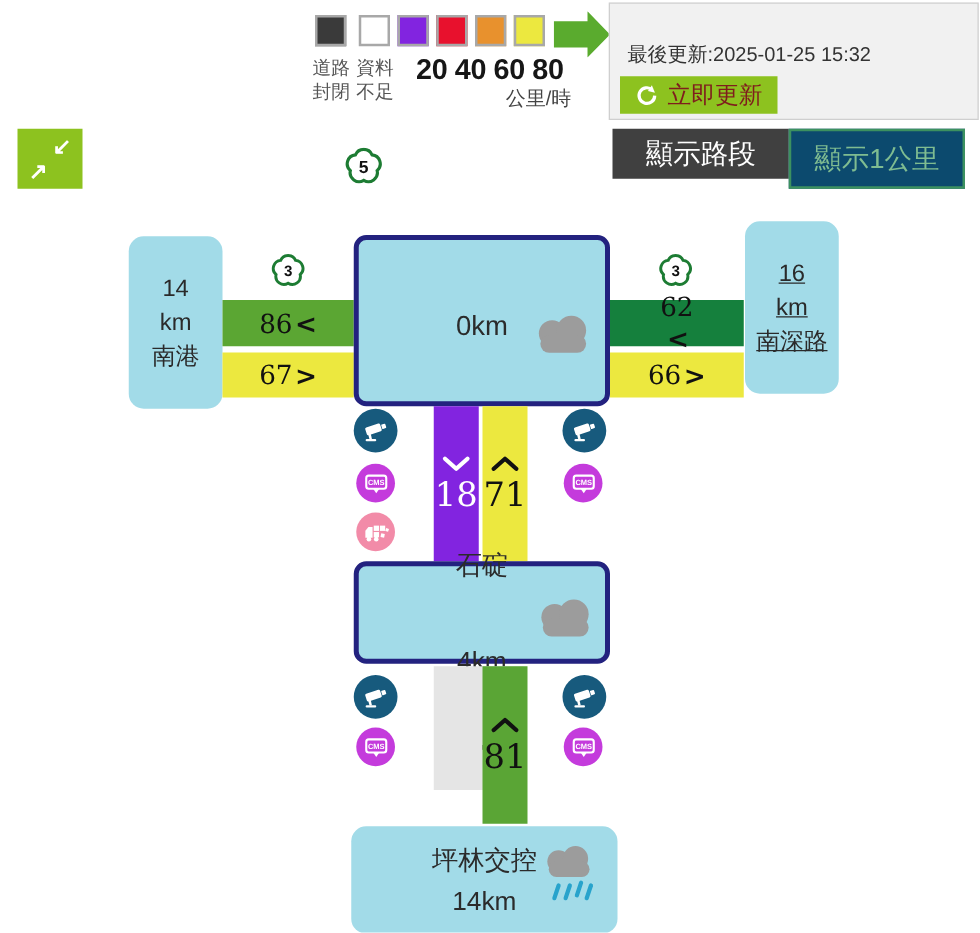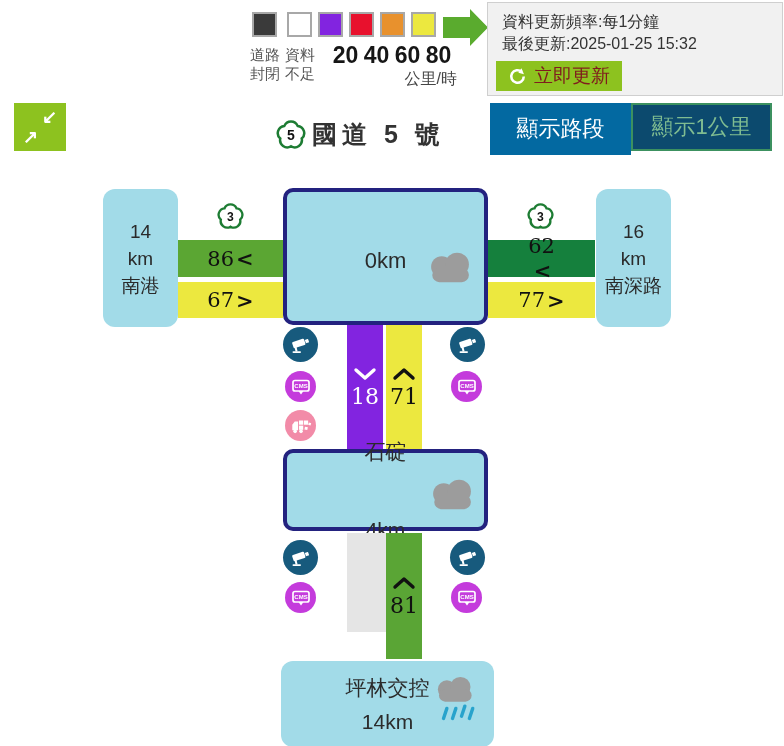--- a/index.html
+++ b/index.html
@@ -13,21 +13,21 @@
   .ticks span{width:31px;text-align:center;font-size:23px;font-weight:bold;color:#161616;}
   .unit{position:absolute;left:385px;top:69px;width:72px;text-align:right;font-size:16px;color:#444;}
   
   .info-panel{position:absolute;left:487px;top:2px;width:296px;height:94px;background:#f1f1f1;
               border:1px solid #cfcfcf;box-sizing:border-box;}
   .info-line{position:absolute;left:14px;font-size:16px;color:#333;white-space:nowrap;}
   .refresh-btn{position:absolute;left:8px;top:58px;height:30px;padding:0 12px;border:none;cursor:pointer;
                background:#8dc21f;color:#7f1d1d;font-size:19px;display:flex;align-items:center;gap:7px;
                font-family:"Liberation Sans",sans-serif;}
   
-  .btn-seg{position:absolute;left:490px;top:103px;width:141px;height:52px;background:#0369a1;color:#fff;
+  .btn-seg{position:absolute;left:490px;top:103px;width:141px;height:40px;background:#404040;color:#fff;
            border:none;font-size:22px;cursor:pointer;font-family:"Liberation Sans",sans-serif;}
   .btn-km{position:absolute;left:631px;top:103px;width:141px;height:48px;background:#0c4a6e;color:#7fbc91;
           border:2px solid #3c9160;box-sizing:border-box;font-size:22px;cursor:pointer;
           font-family:"Liberation Sans",sans-serif;}
   .btn-collapse{position:absolute;left:14px;top:103px;width:52px;height:48px;background:#8dc21f;border:none;
                 cursor:pointer;color:#fff;}
   .btn-collapse span{position:absolute;font-size:18px;font-weight:bold;line-height:1;}
   
   .route-title{position:absolute;left:276px;top:118px;display:flex;align-items:center;gap:6px;}
   .route-title .t{font-size:25px;font-weight:600;letter-spacing:5px;color:#333;white-space:nowrap;}
@@ -39,21 +39,21 @@
             box-sizing:border-box;display:flex;flex-direction:column;align-items:center;justify-content:center;
             color:#2b2b2b;}
   .junction .nm{font-size:22px;}
   .junction .km{font-size:22px;margin-top:9px;}
   .plain-node{position:absolute;background:#a2dbe8;border-radius:12px;display:flex;flex-direction:column;
               align-items:center;justify-content:center;color:#2b2b2b;}
   .hbar{position:absolute;display:flex;align-items:center;justify-content:center;
         font-family:"DejaVu Serif",serif;font-size:21px;color:#111;}
   .hbar .dir{font-weight:bold;margin-left:2px;}
   .vbar{position:absolute;width:36px;display:flex;flex-direction:column;align-items:center;justify-content:center;gap:5px;}
-  .vbar .vnum{font-family:"DejaVu Serif",serif;font-size:22px;line-height:1;}
+  .vbar .vnum{font-family:"DejaVu Serif",serif;font-size:27px;line-height:1;}
   .cicon{position:absolute;border-radius:50%;display:flex;align-items:center;justify-content:center;cursor:pointer;}
   .cctv{width:35px;height:35px;background:#175a7d;}
   .cms{width:31px;height:31px;background:#c43bdc;}
   .truck{width:31px;height:31px;background:#f28ba8;}
   .cloud-wrap{position:absolute;}
 </style>
 </head>
 <body>
 
 <div>
@@ -77,21 +77,20 @@
   <div class="ticks">
     <span>20</span>
       <span>40</span>
     <span>60</span>
       <span>80</span>
   </div>
   <div class="unit">公里/時</div>
 </div>
 
 <div class="info-panel">
-  <div class="info-line" style="top:9px;">資料更新頻率:每1分鐘</div>
   <div class="info-line" style="top:31px;">最後更新:2025-01-25 15:32</div>
   <button class="refresh-btn">
     <svg width="19" height="19" viewBox="0 0 20 20">
       <path d="M16.6 10 a6.6 6.6 0 1 1 -2.1-4.85" fill="none" stroke="#fff" stroke-width="2.7"></path>
       <polygon points="14.2,1.2 16.8,7.6 10.9,6.0" fill="#fff"></polygon>
     </svg>
     <span>立即更新</span>
   </button>
 </div>
 
@@ -101,21 +100,20 @@
 <button class="btn-collapse">
   <span style="right:9px;top:5px;">↙</span>
   <span style="left:9px;bottom:5px;">↗</span>
 </button>
 
 <div class="route-title">
   <svg width="30" height="30" viewBox="0 0 30 30">
     <path d="M8.37 5.88 A7.2 7.2 0 0 1 21.63 5.88 A7.2 7.2 0 0 1 25.72 18.48 A7.2 7.2 0 0 1 15 26.27 A7.2 7.2 0 0 1 4.28 18.48 A7.2 7.2 0 0 1 8.37 5.88 Z" fill="#fff" stroke="#1d7c33" stroke-width="2.5"></path>
     <text x="15" y="20" text-anchor="middle" font-size="14" font-weight="bold" fill="#111" font-family="Liberation Sans,sans-serif">5</text>
   </svg>
-  <span class="t">國道 5 號</span>
 </div>
 
 <div class="end-node" style="left:103px;top:189px;">
   <div>14</div>
   <div>km</div>
   <div>南港</div>
 </div>
 
 <svg class="abs" style="left:217px;top:203px;" width="27" height="27" viewBox="0 0 30 30">
   <path d="M8.37 5.88 A7.2 7.2 0 0 1 21.63 5.88 A7.2 7.2 0 0 1 25.72 18.48 A7.2 7.2 0 0 1 15 26.27 A7.2 7.2 0 0 1 4.28 18.48 A7.2 7.2 0 0 1 8.37 5.88 Z" fill="#fff" stroke="#1d7c33" stroke-width="2.6"></path>
@@ -145,25 +143,25 @@
 <svg class="abs" style="left:527px;top:203px;" width="27" height="27" viewBox="0 0 30 30">
   <path d="M8.37 5.88 A7.2 7.2 0 0 1 21.63 5.88 A7.2 7.2 0 0 1 25.72 18.48 A7.2 7.2 0 0 1 15 26.27 A7.2 7.2 0 0 1 4.28 18.48 A7.2 7.2 0 0 1 8.37 5.88 Z" fill="#fff" stroke="#1d7c33" stroke-width="2.6"></path>
   <text x="15" y="20" text-anchor="middle" font-size="13.5" font-weight="bold" fill="#111" font-family="Liberation Sans,sans-serif">3</text>
 </svg>
 
 <div class="hbar" style="left:488px;top:240px;width:107px;height:37px;background:#15803d;flex-direction:column;">
   <span>62</span>
     <span class="dir">&lt;</span>
 </div>
 <div class="hbar" style="left:488px;top:282px;width:107px;height:36px;background:#ece83f;">
-  <span>77</span>
+  <span>66</span>
     <span class="dir">&gt;</span>
 </div>
 
-<div class="end-node" style="left:596px;top:189px;">
+<div class="end-node" style="left:596px;top:177px;text-decoration:underline;">
   <div>16</div>
   <div>km</div>
   <div>南深路</div>
 </div>
 
 <div class="vbar" style="left:347px;top:325px;height:124px;background:#8224e0;color:#fff;">
   <svg width="26" height="14" viewBox="0 0 26 14">
     <polyline points="4,3 13,11 22,3" fill="none" stroke="currentColor" stroke-width="3.4" stroke-linecap="round" stroke-linejoin="round"></polyline>
   </svg>
   <div class="vnum">18</div>

